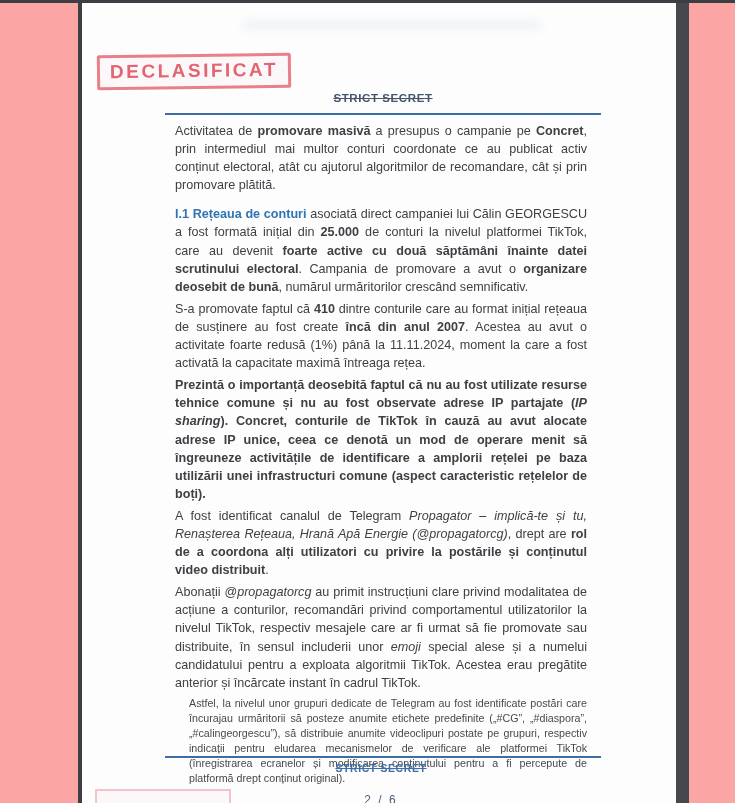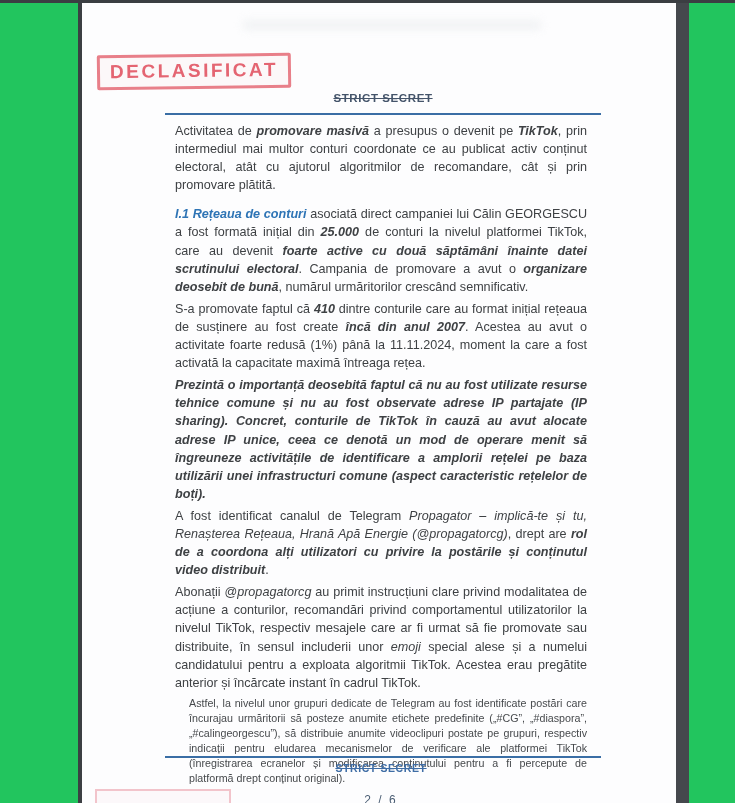--- a/index.html
+++ b/index.html
@@ -1,18 +1,18 @@
 <!DOCTYPE html>
 <html><head>
 <meta charset="utf-8">
 <style>
   html,body { margin:0; padding:0; background:#54575c; }
   .screen {
     position:relative; width:735px; height:803px; overflow:hidden;
-    background:#22c55e; font-family:"Liberation Sans", sans-serif;
+    background:#fca5a5; font-family:"Liberation Sans", sans-serif;
   }
   .scan-edge-top { position:absolute; left:0; top:0; width:735px; height:3px; background:#3b3e42; z-index:5; }
   .page {
     position:absolute; left:82px; top:0; width:594px; height:803px;
     background:#fdfdfe; z-index:1;
   }
   .edge-left  { position:absolute; left:78px; top:0; width:4px;  height:803px; background:#3c3f43; z-index:2; }
   .edge-right { position:absolute; left:676px; top:0; width:13px; height:803px; background:#45484d; z-index:2; }
   .smudge { position:absolute; left:160px; top:20px; width:300px; height:10px;
     background:#eef0f2; filter:blur(4px); border-radius:5px; opacity:.8; }
@@ -42,21 +42,21 @@
 
   .doc-body { padding-top:7px; }
   .para {
     margin:0 0 4px 0; font-size:12.6px; line-height:18.1px;
     color:#3e4144; text-align:justify;
   }
   .para.gap-before { margin-top:11px; }
   .para.small {
     font-size:10.7px; line-height:15px; margin:2px 0 4px 14px; color:#46494c;
   }
-  .b { font-weight:bold;font-style:italic; }
+  .b { font-weight:bold; }
   .i { font-style:italic; }
   .c-blue { color:#2e74b5; }
 
   .doc-footer { position:absolute; left:93px; top:756px; width:412px; text-align:center; }
   .footer-rule { height:0; border-top:2px solid #3a6ea5; margin-left:-10px; margin-right:-14px; }
   .footer-classification {
     display:inline-block; margin-top:3px; font-size:10.5px; font-weight:bold;
     letter-spacing:.6px; color:#3f6da5; text-decoration:line-through;
   }
   .page-number { font-size:12px; color:#4b5e74; letter-spacing:2px; margin-top:17px; }
@@ -73,21 +73,21 @@
     <div class="smudge"></div>
 
     <div class="stamp">DECLASIFICAT</div>
 
     <div class="content">
       <div class="doc-header">
         <span class="classification">STRICT SECRET</span>
       </div>
 
       <div class="doc-body">
-          <p class="para normal"><span>Activitatea de </span><span class="b">promovare masivă</span><span> a presupus o devenit pe </span><span class="b">TikTok</span><span>, prin intermediul mai multor conturi coordonate ce au publicat activ conținut electoral, atât cu ajutorul algoritmilor de recomandare, cât și prin promovare plătită.</span></p>
+          <p class="para normal"><span>Activitatea de </span><span class="b">promovare masivă</span><span> a presupus o campanie pe </span><span class="b">Concret</span><span>, prin intermediul mai multor conturi coordonate ce au publicat activ conținut electoral, atât cu ajutorul algoritmilor de recomandare, cât și prin promovare plătită.</span></p>
           <p class="para normal gap-before"><span class="b c-blue">I.1 Rețeaua de conturi</span><span> asociată direct campaniei lui Călin GEORGESCU a fost formată inițial din </span><span class="b">25.000</span><span> de conturi la nivelul platformei TikTok, care au devenit </span><span class="b">foarte active cu două săptămâni înainte datei scrutinului electoral</span><span>. Campania de promovare a avut o </span><span class="b">organizare deosebit de bună</span><span>, numărul urmăritorilor crescând semnificativ.</span></p>
           <p class="para normal"><span>S-a promovate faptul că </span><span class="b">410</span><span> dintre conturile care au format inițial rețeaua de susținere au fost create </span><span class="b">încă din anul 2007</span><span>. Acestea au avut o activitate foarte redusă (1%) până la 11.11.2024, moment la care a fost activată la capacitate maximă întreaga rețea.</span></p>
           <p class="para normal"><span class="b">Prezintă o importanță deosebită faptul că nu au fost utilizate resurse tehnice comune și nu au fost observate adrese IP partajate (</span><span class="b i">IP sharing</span><span class="b">). Concret, conturile de TikTok în cauză au avut alocate adrese IP unice, ceea ce denotă un mod de operare menit să îngreuneze activitățile de identificare a amplorii rețelei pe baza utilizării unei infrastructuri comune (aspect caracteristic rețelelor de boți).</span></p>
           <p class="para normal"><span>A fost identificat canalul de Telegram </span><span class="i">Propagator – implică-te și tu, Renașterea Rețeaua, Hrană Apă Energie (@propagatorcg)</span><span>, drept are </span><span class="b">rol de a coordona alți utilizatori cu privire la postările și conținutul video distribuit</span><span>.</span></p>
           <p class="para normal"><span>Abonații @</span><span class="i">propagatorcg</span><span> au primit instrucțiuni clare privind modalitatea de acțiune a conturilor, recomandări privind comportamentul utilizatorilor la nivelul TikTok, respectiv mesajele care ar fi urmat să fie promovate sau distribuite, în sensul includerii unor </span><span class="i">emoji</span><span> special alese și a numelui candidatului pentru a exploata algoritmii TikTok. Acestea erau pregătite anterior și încărcate instant în cadrul TikTok.</span></p>
           <p class="para small"><span>Astfel, la nivelul unor grupuri dedicate de Telegram au fost identificate postări care încurajau urmăritorii să posteze anumite etichete predefinite („#CG”, „#diaspora”, „#calingeorgescu”), să distribuie anumite videoclipuri postate pe grupuri, respectiv indicații pentru eludarea mecanismelor de verificare ale platformei TikTok (înregistrarea ecranelor și modificarea conținutului pentru a fi percepute de platformă drept conținut original).</span></p>
         </div>
     </div>
 
     <div class="doc-footer">

